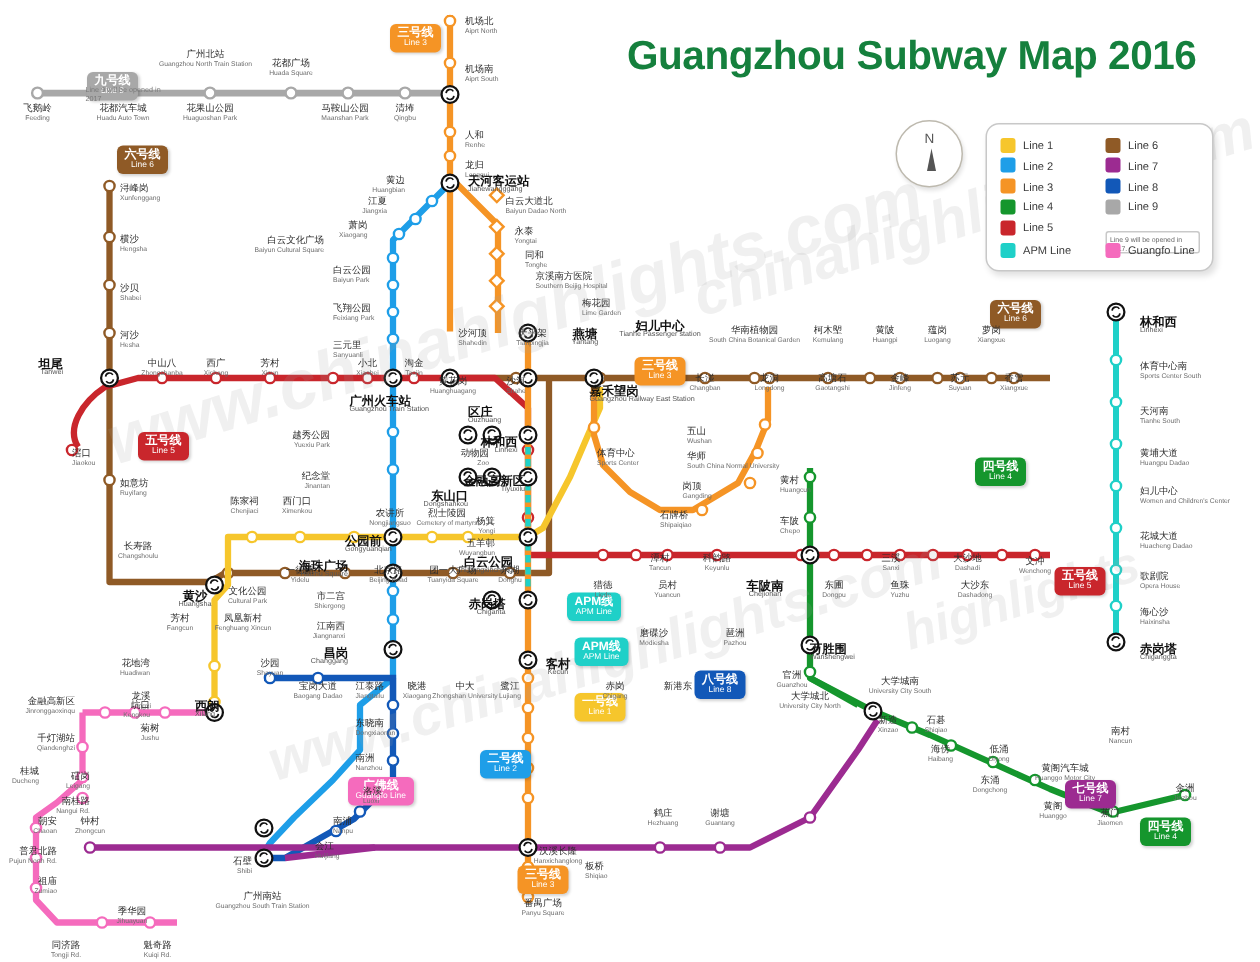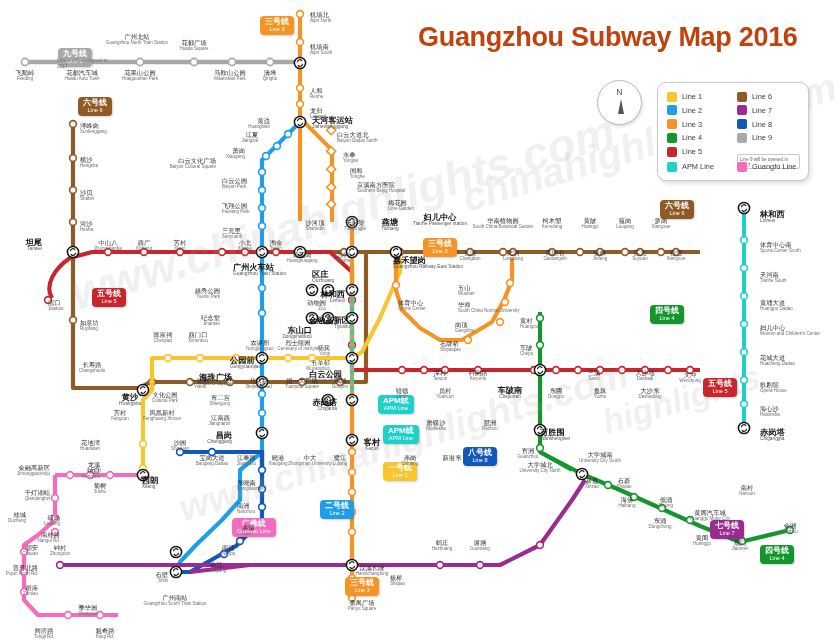--- a/index.html
+++ b/index.html
@@ -2,21 +2,21 @@
 <html><head>
 <meta charset="utf-8">
 <title>Guangzhou Subway Map 2016</title>
 <style>
   html,body{margin:0;padding:0;background:#ffffff;}
   body{width:840px;height:641px;position:relative;overflow:hidden;
        font-family:"Liberation Sans","DejaVu Sans",sans-serif;}
   #map-root{position:absolute;inset:0;width:840px;height:641px;}
   svg#subway{position:absolute;left:0;top:0;width:840px;height:641px;}
   .title{position:absolute;left:418px;top:22px;font-size:27px;font-weight:bold;
-         color:#c2410c;letter-spacing:-0.3px;white-space:nowrap;}
+         color:#15803d;letter-spacing:-0.3px;white-space:nowrap;}
   
   .legend{position:absolute;left:657px;top:82px;width:150px;height:97px;
           background:#fff;border:1.4px solid #c8c8c8;border-radius:9px;
           box-shadow:2px 3px 4px rgba(0,0,0,0.12);}
   .legend-col{position:absolute;top:7px;}
   .legend-col.left{left:9px;}
   .legend-col.right{left:79px;}
   .legend-row{display:flex;align-items:center;height:13.2px;margin-bottom:0.6px;}
   .sw{width:10px;height:10px;border-radius:2px;flex:0 0 auto;}
   .lg-label{font-size:7.4px;color:#3a3a3a;margin-left:5px;white-space:nowrap;}
@@ -1115,20 +1115,20 @@
         <span class="en">Kuiqi Rd.</span>
       </div>
       <div class="stn rt" style="left: 100px; top: 440px; transform: translateX(-100%);">
         <span class="cn">花地湾</span>
         <span class="en">Huadiwan</span>
       </div>
       <div class="stn rt" style="left: 100px; top: 468px; transform: translateX(-100%);">
         <span class="cn">坑口</span>
         <span class="en">Kengkou</span>
       </div>
-      <div class="stn big" style="left: 130px; top: 478px; margin-left: 12px;">
+      <div class="stn big" style="left: 130px; top: 468px;">
         <span class="cn">西朗</span>
         <span class="en">Xilang</span>
       </div>
     </div>
   <div class="note9">Line 9 will be opened in 2017</div>
 
 </div>
 
 </body></html>

